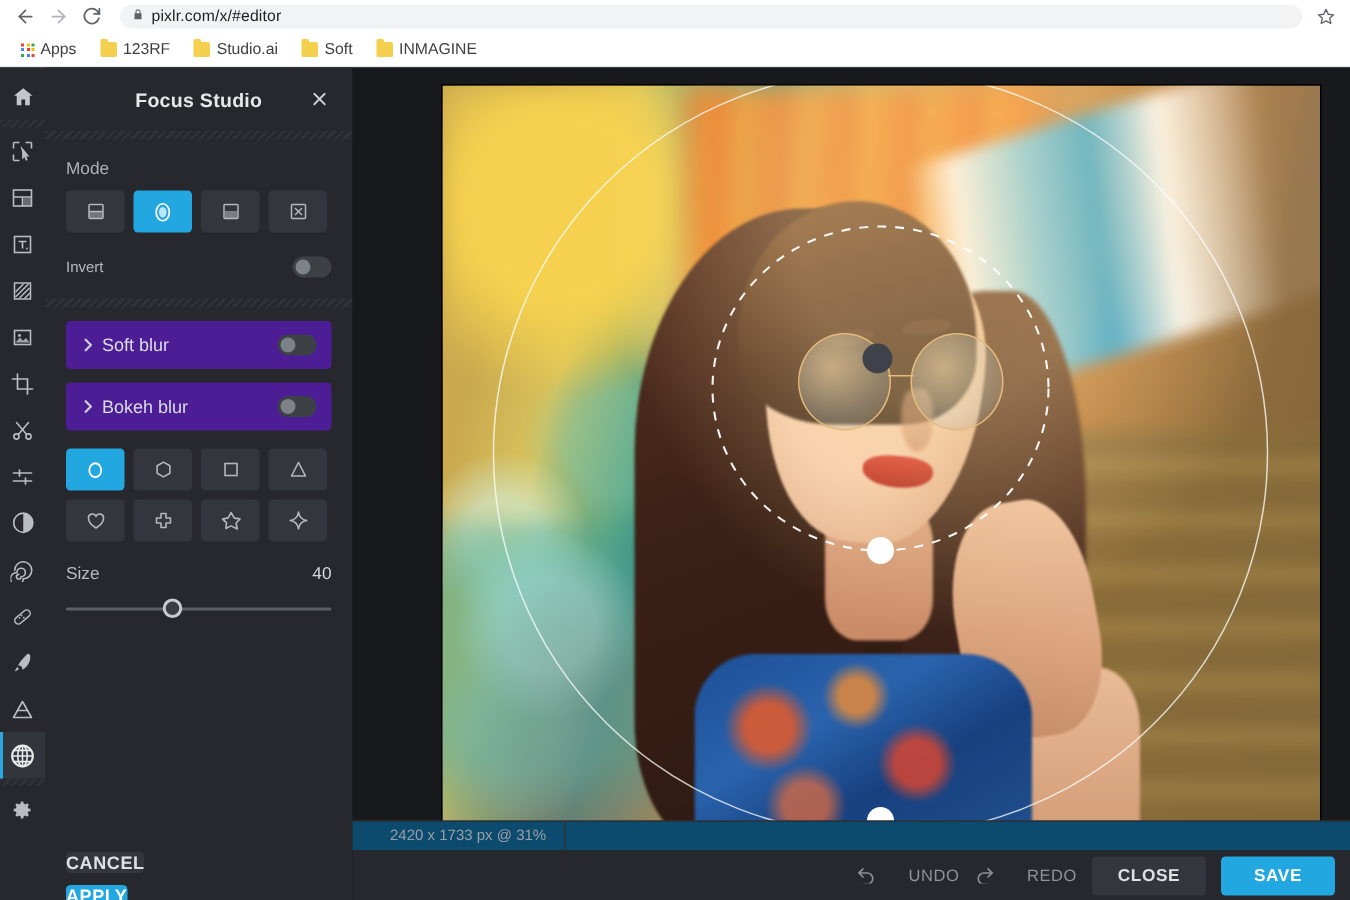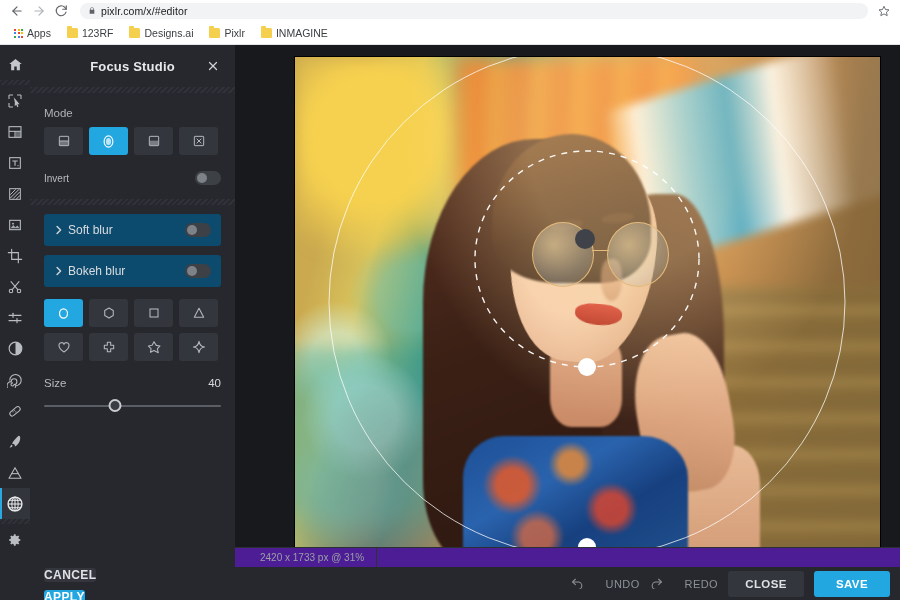--- a/index.html
+++ b/index.html
@@ -104,21 +104,21 @@
     width:26px; height:14px; border-radius:7px; background:#3d4045; position:relative; flex:none;
   }
   .toggle i { position:absolute; top:2px; left:2px; width:10px; height:10px; border-radius:50%; background:#7d8289; }
   .toggle.on { background:#2aa9e0; }
   .toggle.on i { left:14px; background:#ffffff; }
 
   .divider-hatch { margin:14px -14px 0; height:6px;
       background: repeating-linear-gradient(135deg,#2f3238 0 2px,#26282d 2px 4px); }
 
   .acc {
-    height:32px; background:#0c4a6e; border-radius:3px; margin-top:9px;
+    height:32px; background:#4c1d95; border-radius:3px; margin-top:9px;
     display:flex; align-items:center; padding:0 10px 0 8px; position:relative;
   }
   .acc.open { background:#2e3137; }
   .acc.open:before { content:""; position:absolute; left:0; top:0; bottom:0; width:3px; background:#2aa9e0; }
   .acc .chev { width:12px; color:#cdd0d4; font-size:9px; display:flex; align-items:center; justify-content:center; }
   .acc .acc-label { flex:1; font-size:12px; color:#dadde0; margin-left:4px; }
 
   .shape-grid { display:grid; grid-template-columns:repeat(4,39px); gap:6px; margin-top:12px; }
   .shape-btn {
     width:39px; height:28px; background:#33363c; border-radius:3px;
@@ -236,21 +236,21 @@
   .glow { position:absolute; inset:0; background:
       radial-gradient(ellipse at 58% 16%, rgba(255,225,160,.35) 0 22%, rgba(255,225,160,0) 48%);
     pointer-events:none; }
 
   .overlay { position:absolute; inset:0; }
   .overlay svg { position:absolute; inset:0; width:100%; height:100%; }
 
   
   .statusbar {
     position:absolute; left:235px; right:0; bottom:33px; height:20px;
-    background:#4c1d95; display:flex; align-items:center;
+    background:#0c4a6e; display:flex; align-items:center;
     border-top:1px solid #2c2f34;
   }
   .status-cell {
     padding:0 12px; height:100%; display:flex; align-items:center;
     font-size:10px; color:#9aa0a6; border-right:1px solid #2e3136;
   }
   .status-cell:first-child { padding-left:25px; }
 
   .bottombar {
     position:absolute; left:235px; right:0; bottom:0; height:33px;
@@ -314,25 +314,25 @@
           <i></i>
         </span>
       <span>Apps</span>
     </div>
     <div class="bm">
       <span class="folder-icon"></span>
       <span>123RF</span>
     </div>
     <div class="bm">
       <span class="folder-icon"></span>
-      <span>Designs.ai</span>
+      <span>Studio.ai</span>
     </div>
     <div class="bm">
       <span class="folder-icon"></span>
-      <span>Pixlr</span>
+      <span>Soft</span>
     </div>
     <div class="bm">
       <span class="folder-icon"></span>
       <span>INMAGINE</span>
     </div>
   </div>
 
   <div class="editor">
 
     <div class="toolbar">

